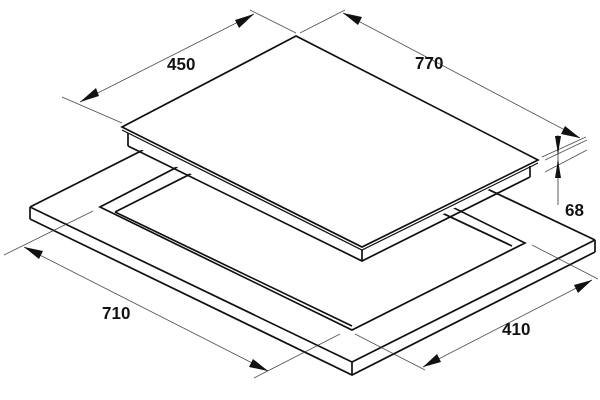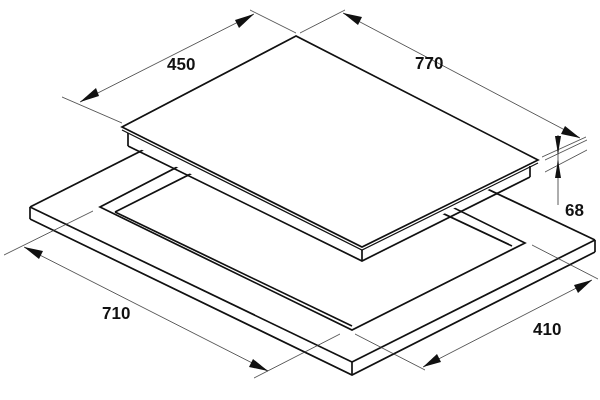--- a/index.html
+++ b/index.html
@@ -113,14 +113,14 @@
       <polygon class="arrow" points="423,367 437,354 441,362"></polygon>
       <polygon class="arrow" points="592,280 578,293 574,285"></polygon>
     </g>
   </svg>
 
   
   <div class="dim-label" style="left:167px; top:56px;">450</div>
   <div class="dim-label" style="left:415px; top:55px;">770</div>
   <div class="dim-label" style="left:565px; top:162px;margin-top:40px;">68</div>
   <div class="dim-label" style="left:102px; top:305px;">710</div>
-  <div class="dim-label" style="left:533px; top:321px;">410</div>
+  <div class="dim-label" style="left:502px; top:321px;">410</div>
 </div>
 
 </body></html>

